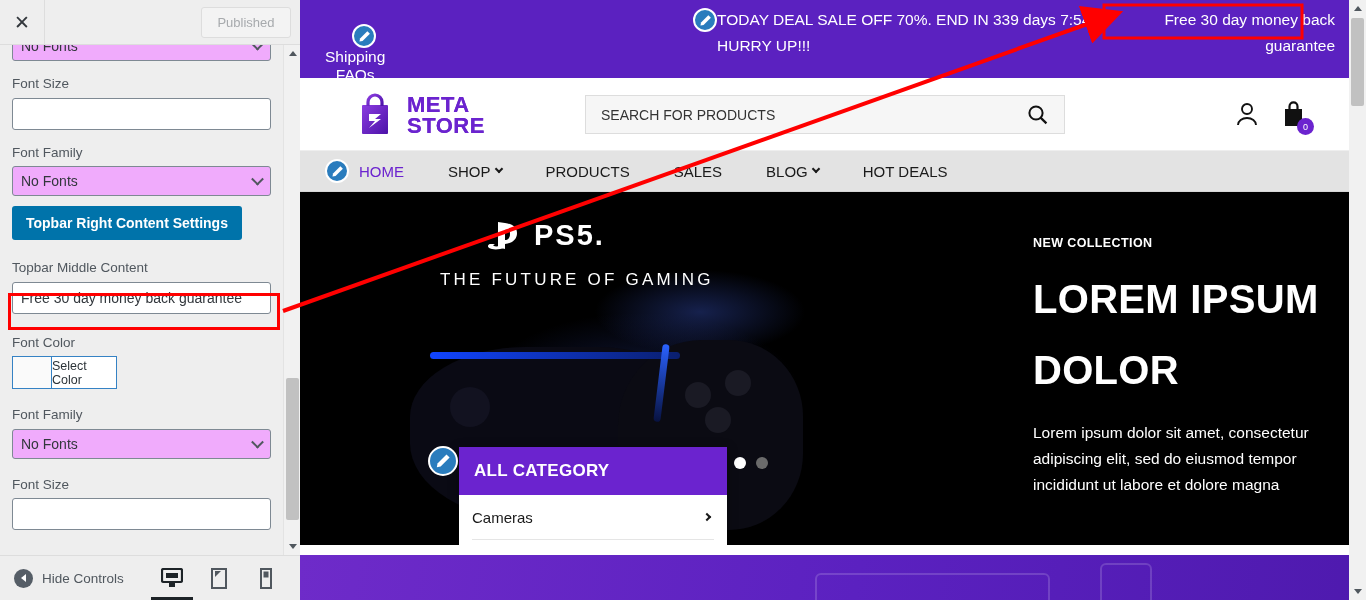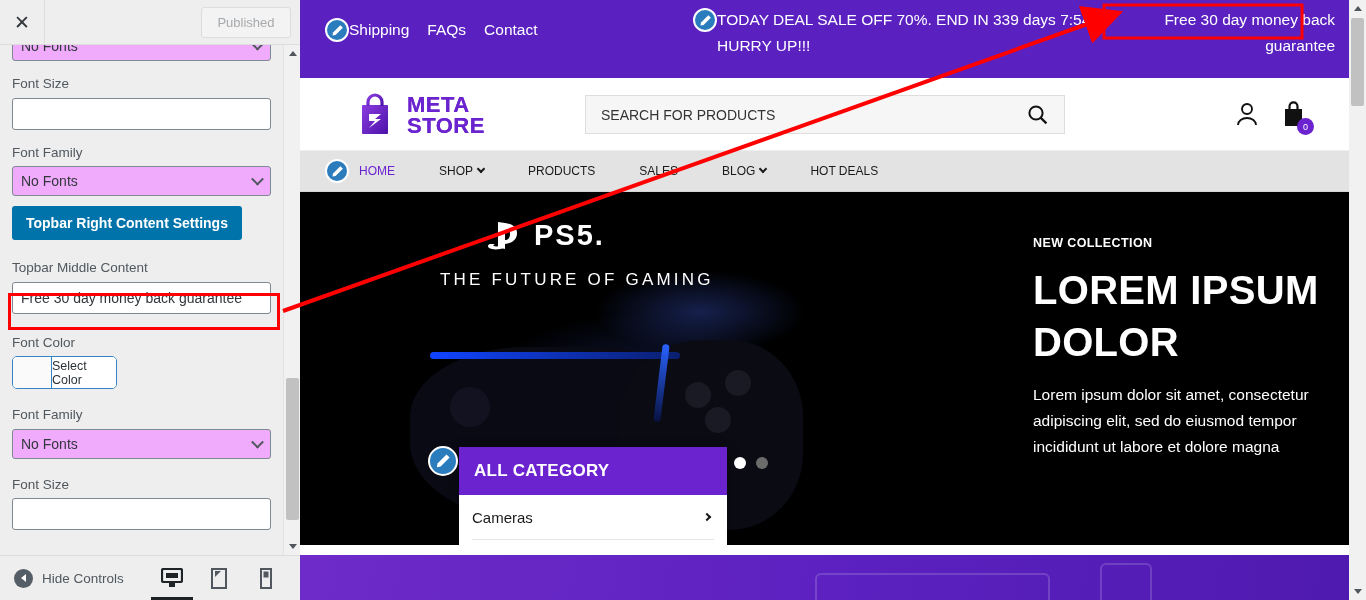--- a/index.html
+++ b/index.html
@@ -64,21 +64,21 @@
     font-size:14px; color:#32373c; padding:0 8px; line-height:30px;
     cursor:text;
   }
   .cz-btn-blue {
     display:inline-block; background:#0073aa; color:#fff;
     font-size:14px; font-weight:bold; border:none; border-radius:3px;
     padding:9px 14px; cursor:pointer; margin-top:10px;
   }
   .cz-colorpick {
     display:flex; width:105px; height:33px;
-    border:1px solid #3582c4; border-radius:5px; overflow:hidden;
+    border:1px solid #3582c4; border-radius:0; overflow:hidden;
     background:#fff; cursor:pointer; margin-top:3px;
   }
   .cz-colorpick .swatch { width:39px; background:#fafafa; border-right:1px solid #3582c4; }
   .cz-colorpick .cplabel {
     flex:1; display:flex; align-items:center; justify-content:center;
     font-size:12.5px; color:#2c3338; background:#fff;
   }
 
   
   #cz-highlight {
@@ -132,22 +132,22 @@
     background:#fff; overflow:hidden;
   }
 
   
   #topbar {
     position:relative; height:78px; background:#5B21C0;
     color:#fff; font-size:15px;
   }
   #topbar-inner { position:relative; height:78px; }
   #topbar-left {
-    position:absolute; left:25px; top:18px;
-    display:flex; align-items:center; gap:0px;
+    position:absolute; left:25px; top:24px;
+    display:flex; align-items:center; gap:0px;flex-direction:column;
   }
   #topbar-left a { color:#fff; text-decoration:none; font-size:15.5px; margin-right:18px; }
   #topbar-middle {
     position:absolute; left:393px; top:7px; width:420px;
     display:flex; align-items:flex-start;
   }
   #topbar-middle-text { font-size:15.5px; line-height:26px; }
   #topbar-right {
     position:absolute; right:14px; top:7px; width:230px;
     text-align:right; font-size:15.5px; line-height:26px;
@@ -192,21 +192,21 @@
     font-size:9px; display:flex; align-items:center; justify-content:center;
   }
 
   
   #nav {
     position:relative; height:41px; background:#e3e3e3;
     display:flex; align-items:center; border-bottom:1px solid #d6d6d6;
   }
   #nav .items { display:flex; align-items:center; margin-left:25px; gap:0; }
   #nav .items a {
-    color:#1a1a1a; text-decoration:none; font-size:12px;
+    color:#1a1a1a; text-decoration:none; font-size:15px;
     padding:0 22px; display:flex; align-items:center; gap:5px;
   }
   #nav .items a.home { color:#6b23cf; padding-left:6px; }
   .chev-sm {
     width:6px;height:6px;border-right:2px solid #1a1a1a;border-bottom:2px solid #1a1a1a;
     transform:translateY(-2px) rotate(45deg); display:inline-block;
   }
   #nav-note {
     margin-left:57px; font-size:16px; color:#1a1a1a;
   }
@@ -230,21 +230,21 @@
     position:absolute; border-radius:50%;
   }
   #dots {
     position:absolute; left:390px; top:265px; display:flex; gap:10px;
   }
   #dots i { width:12px; height:12px; border-radius:50%; background:#6b6b6b; display:block; cursor:pointer; }
   #dots i.on { background:#fff; }
 
   #hero-text { position:absolute; left:733px; top:44px; width:290px; color:#fff; }
   #hero-eyebrow { font-size:12.5px; font-weight:bold; letter-spacing:0.4px; }
-  #hero-title { font-size:40px; font-weight:bold; line-height:52px; margin-top:14px; letter-spacing:0.3px; }
+  #hero-title { font-size:40px; font-weight:bold; line-height:71px; margin-top:14px; letter-spacing:0.3px; }
   #hero-desc { font-size:15.5px; line-height:26px; margin-top:14px; }
 
   
   #catbox {
     position:absolute; left:159px; top:255px; width:268px;
     background:#fff; box-shadow:0 2px 10px rgba(0,0,0,.35); z-index:8;
   }
   #cat-head {
     height:48px; background:#6b23cf; color:#fff;
     display:flex; align-items:center; padding-left:15px;

